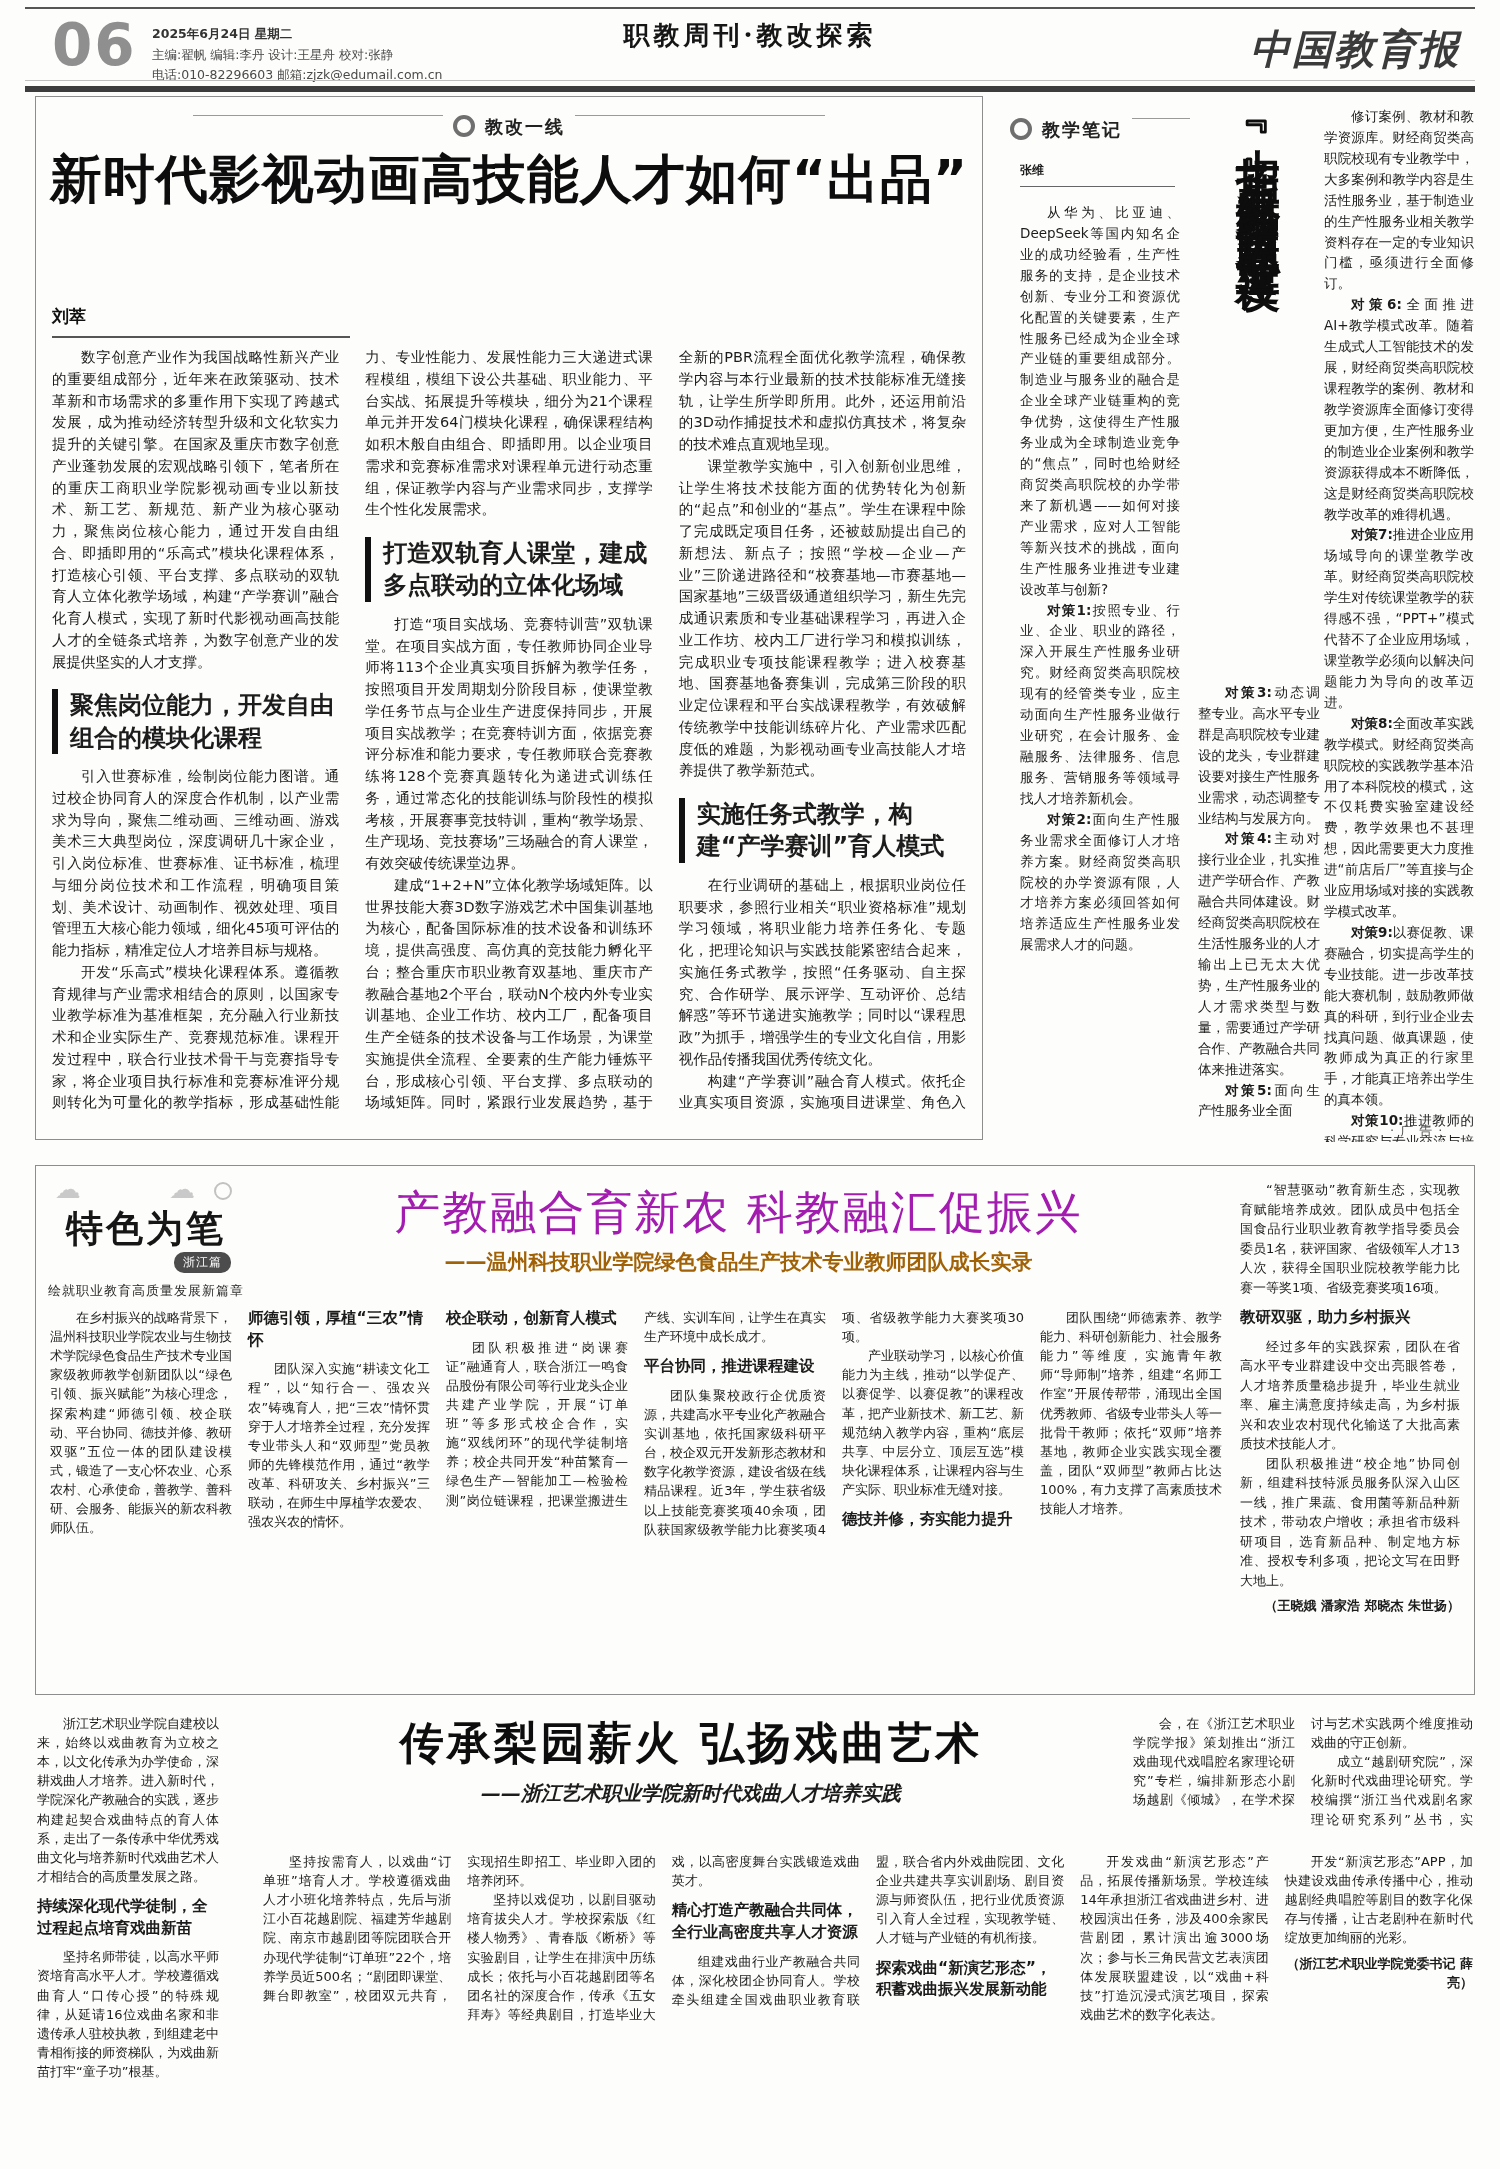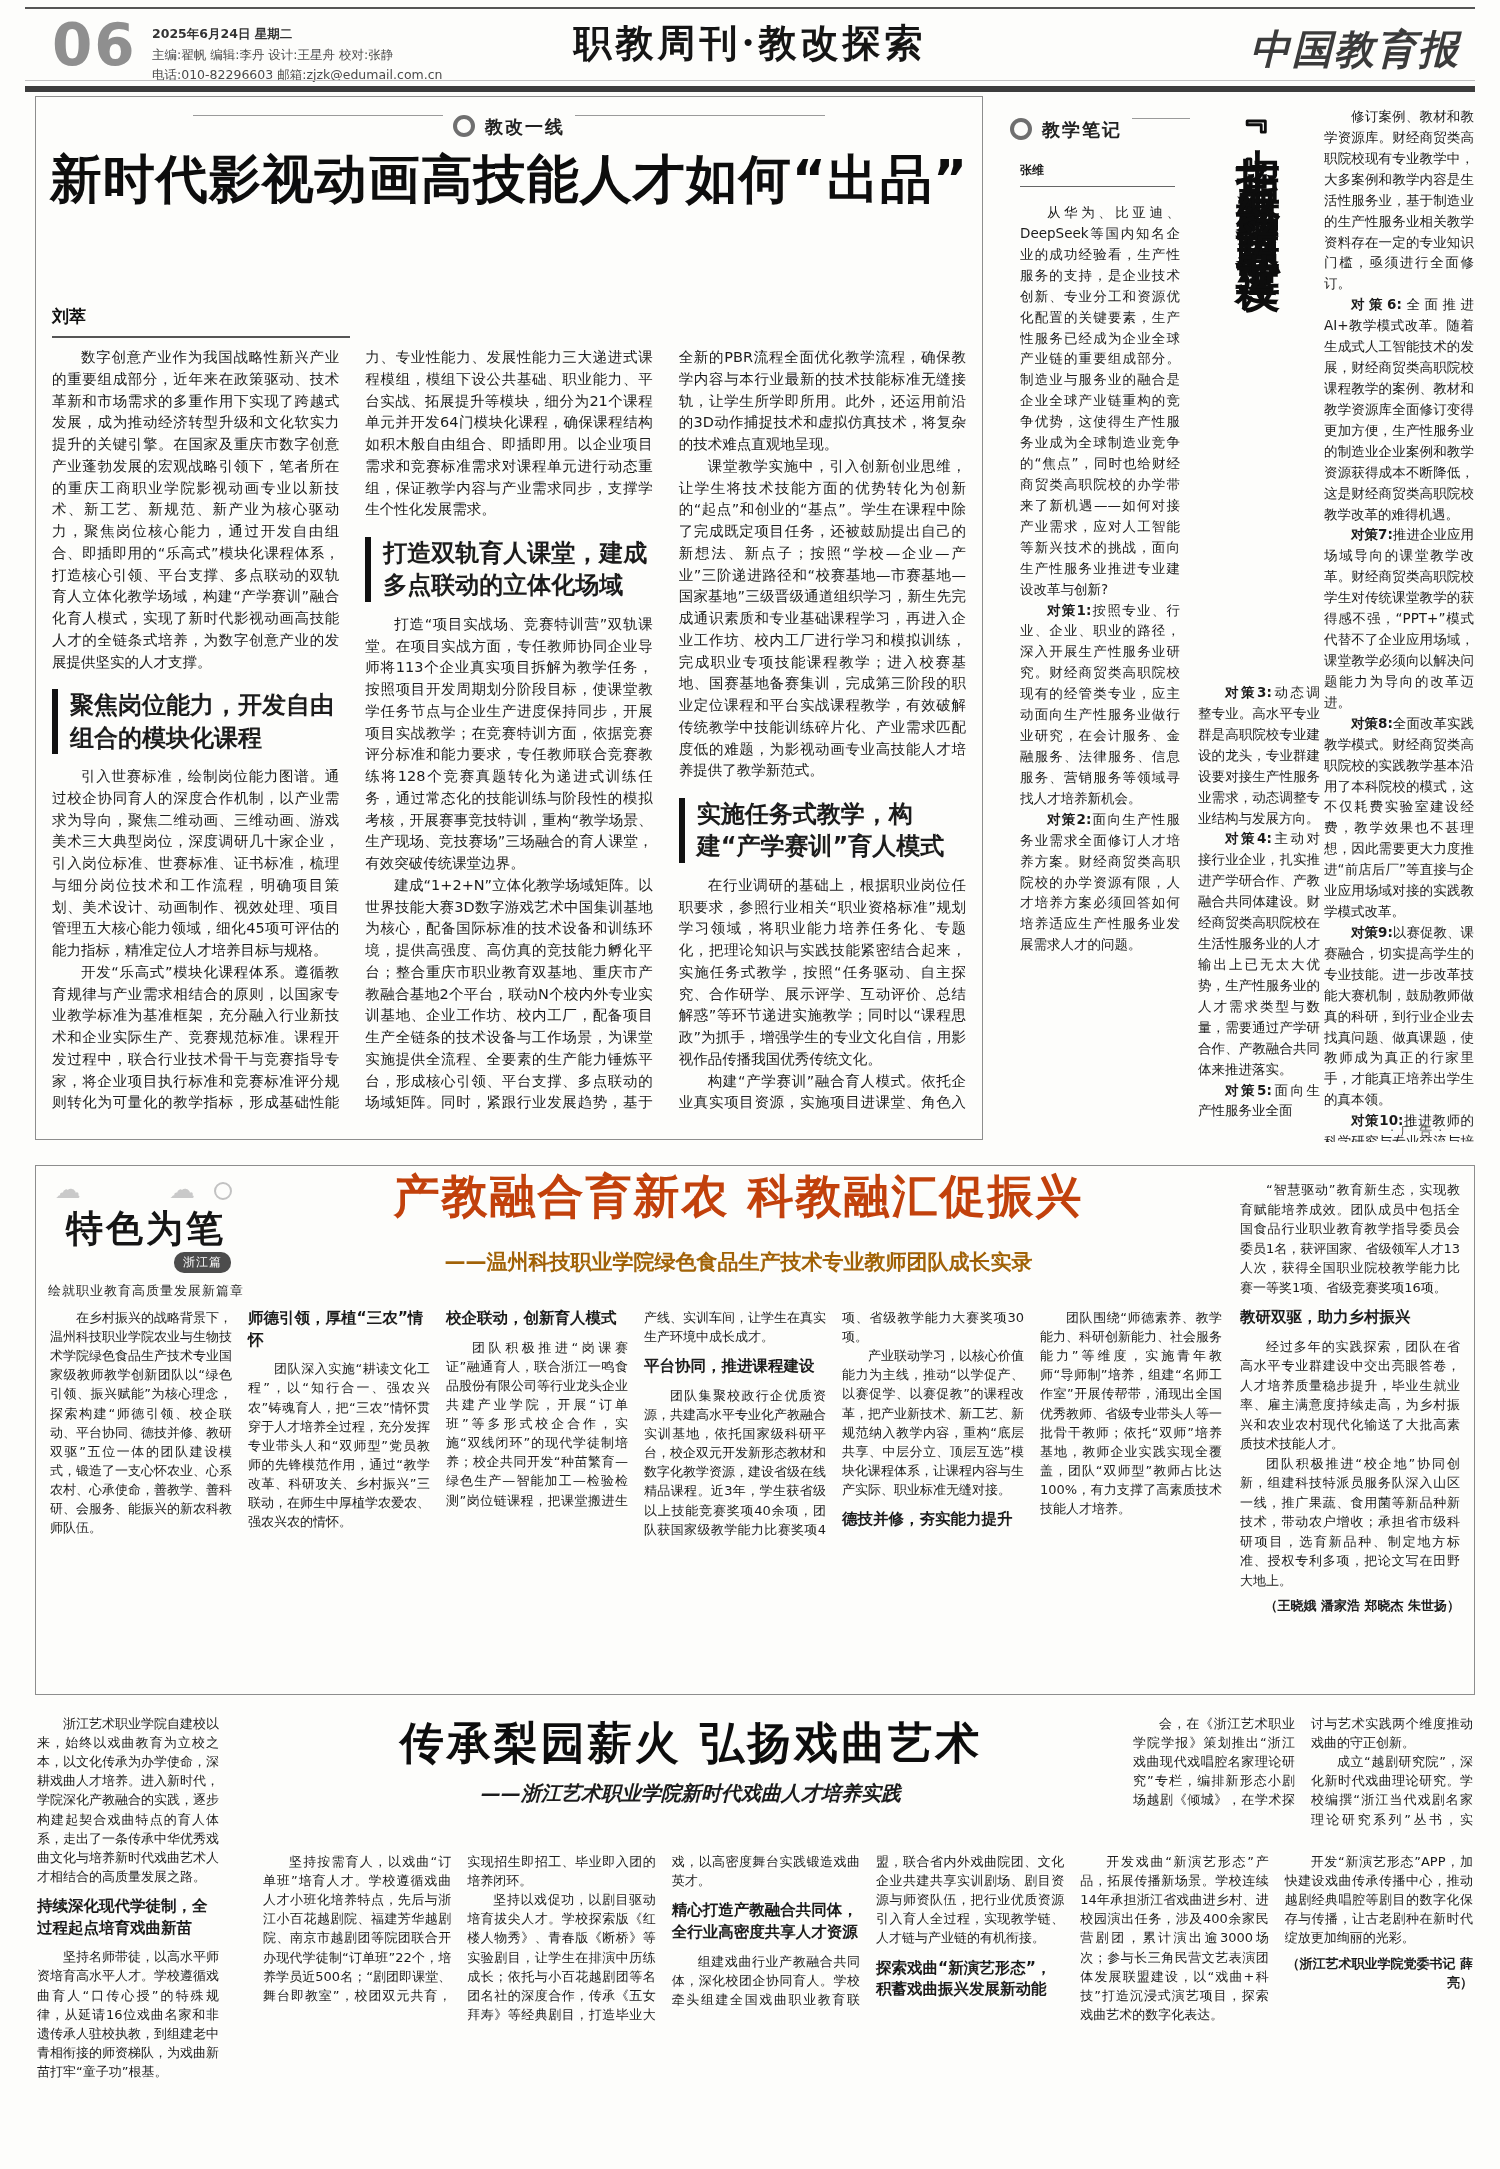--- a/index.html
+++ b/index.html
@@ -5,21 +5,21 @@
   html,body{margin:0;padding:0;background:#e8e8e4;}
   #page{position:relative;width:1500px;height:2169px;background:#fdfdfb;margin:0 auto;
         font-family:"DejaVu Sans","Liberation Sans",sans-serif;color:#1c1c1c;overflow:hidden;}
   .abs{position:absolute;}
   
   .m-top{top:7px;left:25px;right:25px;height:2px;background:#555;}
   .pagenum{top:16px;left:52px;font-size:58px;font-weight:bold;color:#8f8f8f;letter-spacing:2px;line-height:1;}
   .m-meta{top:24px;left:152px;font-size:12.5px;color:#4a4a4a;line-height:1.65;}
   .m-meta .d{font-weight:bold;color:#333;}
   .m-title{top:18px;left:400px;width:700px;text-align:center;font-family:"DejaVu Serif","Liberation Serif",serif;
-           font-size:38px;font-weight:bold;color:#151515;letter-spacing:4px;}
+           font-size:26px;font-weight:bold;color:#151515;letter-spacing:4px;}
   .m-logo{top:22px;left:1240px;width:230px;text-align:center;font-family:"DejaVu Serif","Liberation Serif",serif;
           font-size:40px;font-style:italic;font-weight:bold;color:#3b3b3b;letter-spacing:2px;}
   .m-thin{top:80px;left:25px;right:25px;height:1px;background:#bfbfbf;}
   .m-bar{top:86px;left:25px;right:25px;height:6px;background:#3d3d3d;}
   
   .tagrow{display:flex;align-items:flex-start;justify-content:center;gap:10px;}
   .tagline{height:1px;background:#9a9a9a;flex:1;max-width:250px;}
   .ring{display:inline-block;width:14px;height:14px;border:4px solid #6f6f6f;border-radius:50%;}
   .taglabel{font-size:18px;font-weight:bold;color:#222;letter-spacing:2px;white-space:nowrap;}
   
@@ -51,22 +51,22 @@
   
   .a3{top:1165px;left:35px;width:1438px;height:528px;border:1px solid #8d8d8d;background:#fdfdfb;}
   .brand{top:12px;left:10px;width:200px;height:128px;text-align:center;}
   .brand .clouds{position:absolute;top:-4px;left:4px;font-size:26px;color:#c9c9c9;letter-spacing:40px;width:190px;}
   .brand .sun{position:absolute;top:4px;right:14px;width:14px;height:14px;border:2px solid #c2c2c2;border-radius:50%;}
   .brand .bt{position:absolute;top:26px;left:0;width:200px;font-family:"DejaVu Serif","Liberation Serif",serif;
              font-size:37px;font-weight:bold;letter-spacing:3px;color:#161616;}
   .brand .badge{position:absolute;top:74px;left:128px;background:#4c4c4c;color:#fff;font-size:12px;
                 border-radius:10px;padding:2px 9px;letter-spacing:1px;}
   .brand .slogan{position:absolute;top:104px;left:0;width:200px;font-size:13px;letter-spacing:1px;color:#2a2a2a;}
-  .a3-head{top:0;left:225px;width:955px;text-align:center;font-size:46px;font-weight:bold;
-           letter-spacing:2px;color:#c2410c;}
+  .a3-head{top:16px;left:225px;width:955px;text-align:center;font-size:46px;font-weight:normal;
+           letter-spacing:2px;color:#a21caf;}
   .a3-sub{top:82px;left:225px;width:955px;text-align:center;font-size:21px;font-weight:bold;color:#a16207;}
   .a3-body{top:142px;left:14px;width:1172px;height:372px;column-count:6;column-gap:16px;
            font-size:13px;line-height:1.47;text-align:justify;overflow:hidden;}
   .a3-body p.blk-p,.a4 p.blk-p{margin:0;text-indent:2em;}
   .a3-body .blk-h,.a3-right .blk-h,.a4 .blk-h{break-inside:avoid;margin:10px 0 8px 0;font-size:15.5px;
            font-weight:bold;text-align:left;line-height:1.4;}
   .a3-right{top:14px;left:1204px;width:220px;height:500px;font-size:13px;line-height:1.5;
             text-align:justify;overflow:hidden;}
   .a3-right p.blk-p{margin:0;text-indent:2em;}
   .a3-right p.blk-credit{margin-top:6px;font-weight:bold;text-align:right;}

